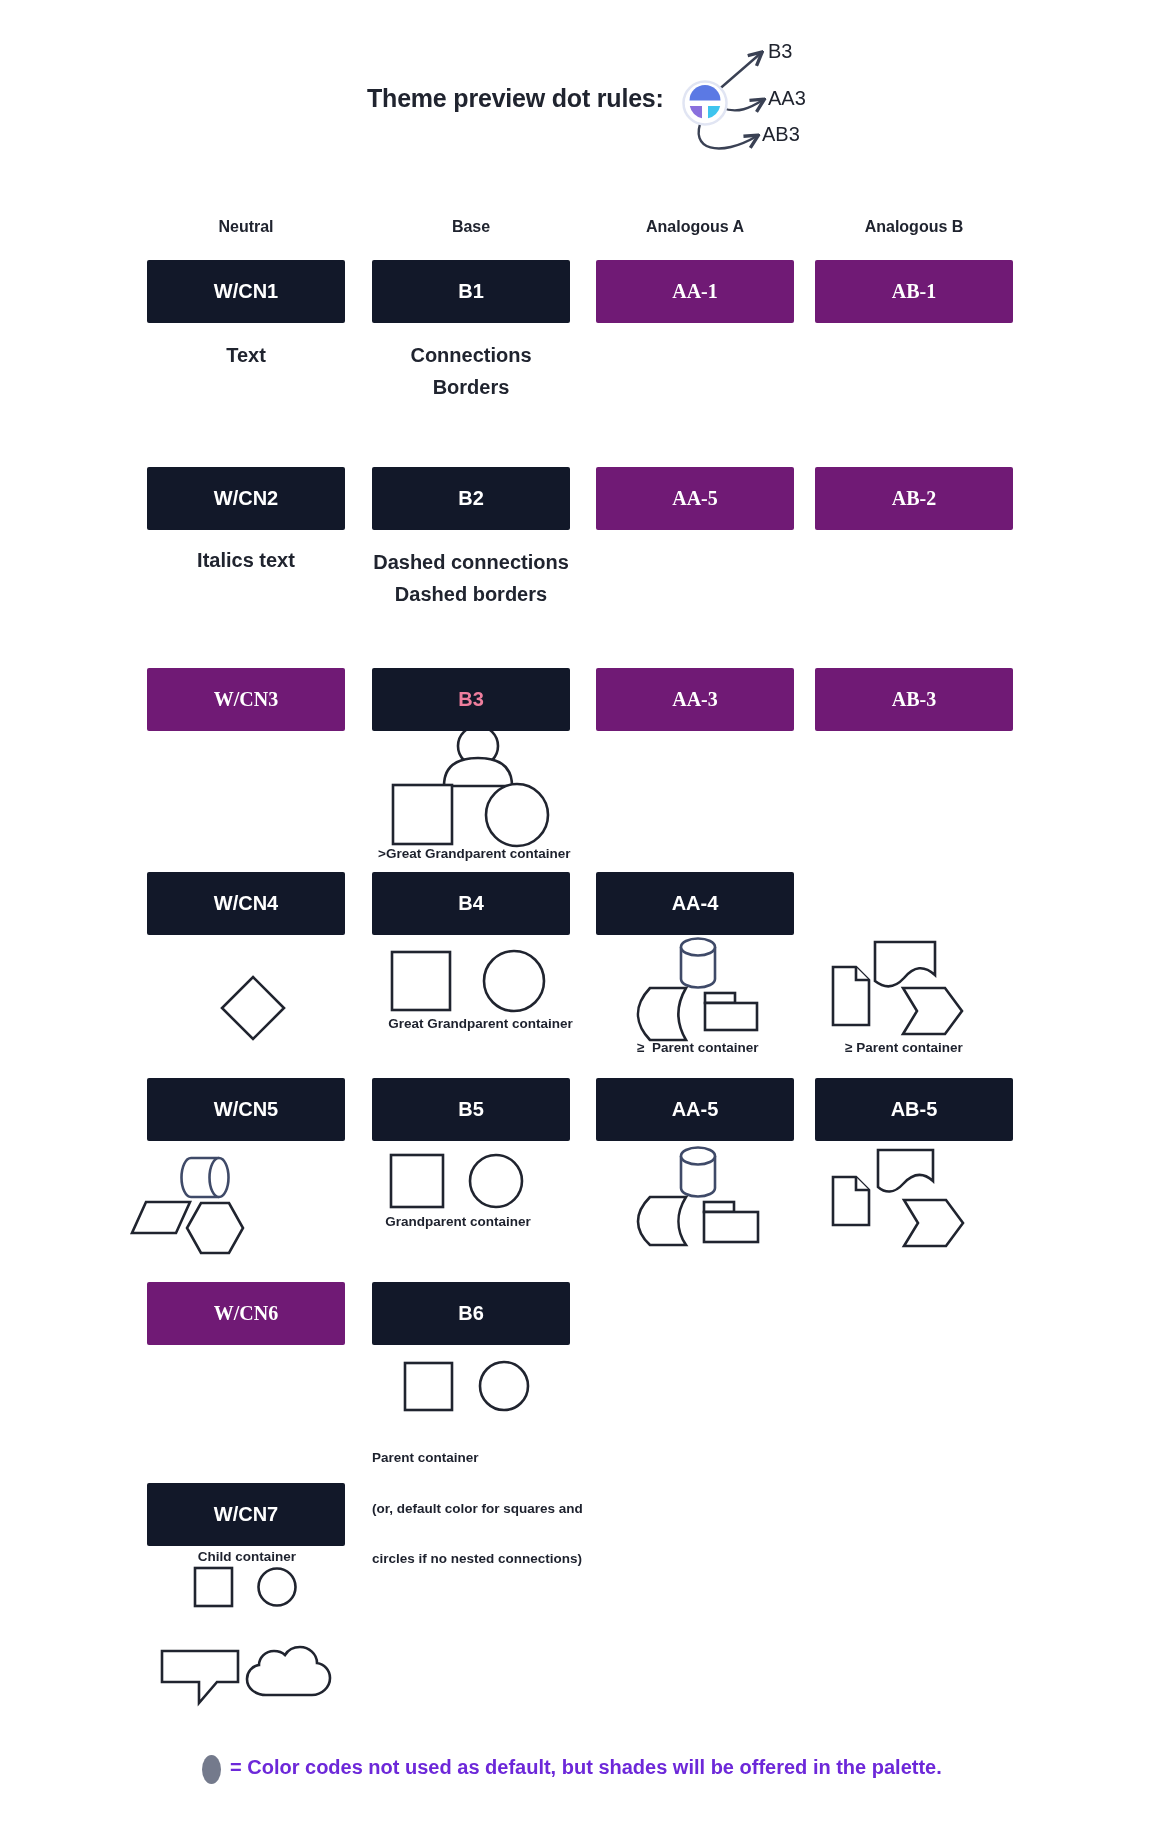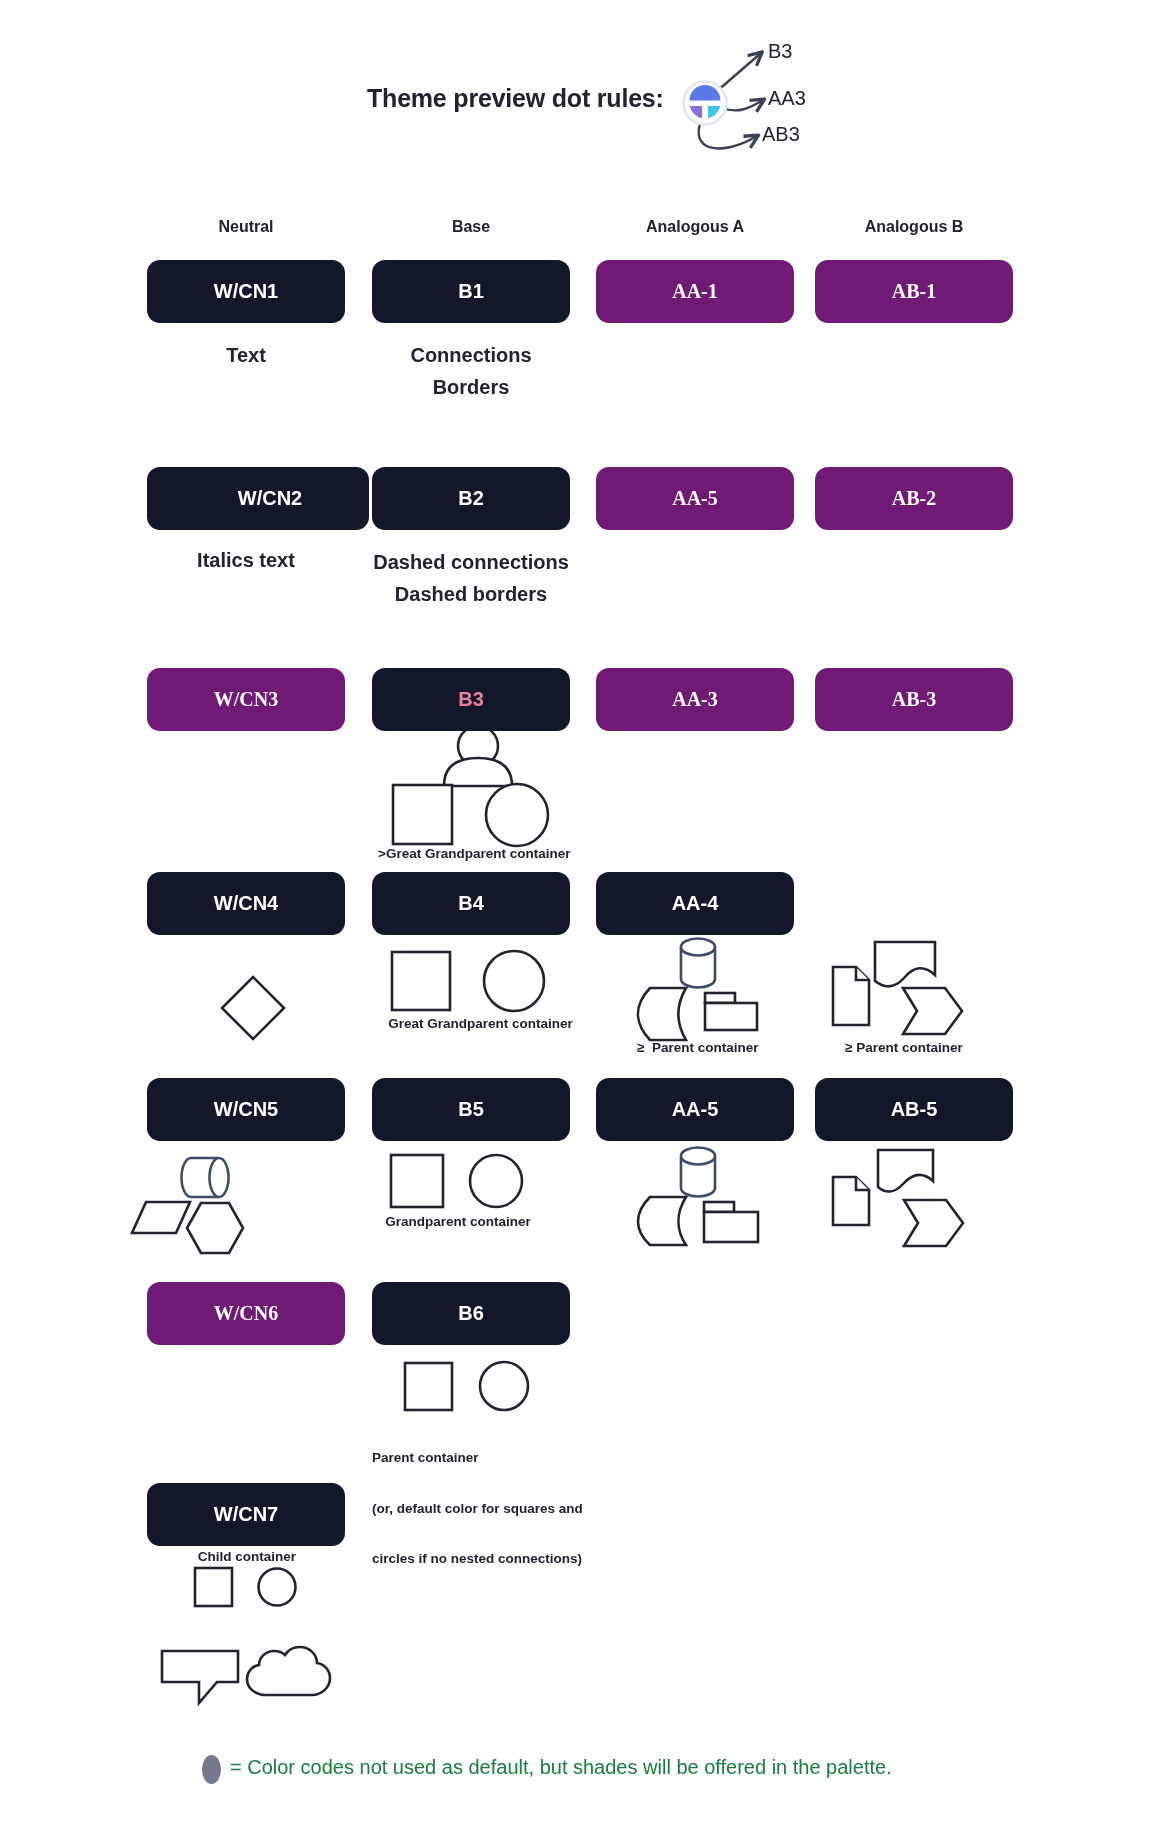--- a/index.html
+++ b/index.html
@@ -2,36 +2,36 @@
 <html><head>
 <meta charset="utf-8">
 <style>
   html,body{margin:0;padding:0;background:#ffffff;}
   .canvas{position:relative;width:1164px;height:1822px;background:#fff;overflow:hidden;
           font-family:"Liberation Sans",sans-serif;color:#20242f;}
   .abs{position:absolute;}
   .title{font-size:25px;font-weight:600;letter-spacing:-0.2px;}
   .callout{font-size:20px;font-weight:400;}
   .col-header{font-size:16px;font-weight:700;text-align:center;width:198px;}
-  .swatch{position:absolute;width:198px;height:63px;border-radius:13px;z-index:2;
+  .swatch{position:absolute;width:198px;height:63px;border-radius:2px;z-index:2;
           display:flex;align-items:center;justify-content:center;
           font-size:20px;font-weight:700;color:#ffffff;}
   .swatch.dark{background:#121829;}
   .swatch.gray{background:#701a75;font-family:Liberation Serif, serif;}
   .swatch.pink{color:#ee7e9d;}
   .note{font-size:20px;font-weight:700;text-align:center;width:198px;z-index:3;}
   .small-note{font-size:13.5px;font-weight:700;white-space:pre;z-index:3;color:#1d212d;}
   .small-note.center{text-align:center;}
   .small-note .line{display:block;line-height:20.5px;}
   svg.shapes{position:absolute;overflow:visible;z-index:1;}
   .s{fill:#ffffff;stroke:#20242f;stroke-width:2.6;stroke-linejoin:miter;}
   .s-navy{fill:#ffffff;stroke:#3f4a68;stroke-width:2.6;}
   .arrow{fill:none;stroke:#3a4154;stroke-width:2.4;stroke-linecap:round;}
   .legend-dot{width:19px;height:29px;border-radius:50%;background:#747a8c;}
-  .legend-text{font-size:20px;font-weight:400;color:#15803d;}
+  .legend-text{font-size:20px;font-weight:700;color:#6d28d9;}
 </style>
 </head>
 <body>
 
 <div class="canvas">
 
   <div class="abs title" style="left:367px;top:84px;">Theme preview dot rules:</div>
 
   <svg class="shapes" style="left:640px;top:20px;" width="190" height="145" viewBox="0 0 190 145">
     <defs>
@@ -58,21 +58,21 @@
   <div class="abs col-header" style="left:815px;top:218px;">Analogous B</div>
 
   <div class="swatch dark" style="left:147px;top:260px;">W/CN1</div>
   <div class="swatch dark" style="left:372px;top:260px;">B1</div>
   <div class="swatch gray" style="left:596px;top:260px;">AA-1</div>
   <div class="swatch gray" style="left:815px;top:260px;">AB-1</div>
   <div class="abs note" style="left:147px;top:344px;">Text</div>
   <div class="abs note" style="left:372px;top:344px;">Connections</div>
   <div class="abs note" style="left:372px;top:376px;">Borders</div>
 
-  <div class="swatch dark" style="left:147px;top:467px;padding-left:24px;">W/CN2</div>
+  <div class="swatch dark" style="left:147px;top:467px;">W/CN2</div>
   <div class="swatch dark" style="left:372px;top:467px;">B2</div>
   <div class="swatch gray" style="left:596px;top:467px;">AA-5</div>
   <div class="swatch gray" style="left:815px;top:467px;">AB-2</div>
   <div class="abs note" style="left:147px;top:549px;">Italics text</div>
   <div class="abs note" style="left:352px;top:551px;width:238px;">Dashed connections</div>
   <div class="abs note" style="left:352px;top:583px;width:238px;">Dashed borders</div>
 
   <div class="swatch gray" style="left:147px;top:668px;">W/CN3</div>
   <div class="swatch dark pink" style="left:372px;top:668px;">B3</div>
   <div class="swatch gray" style="left:596px;top:668px;">AA-3</div>

